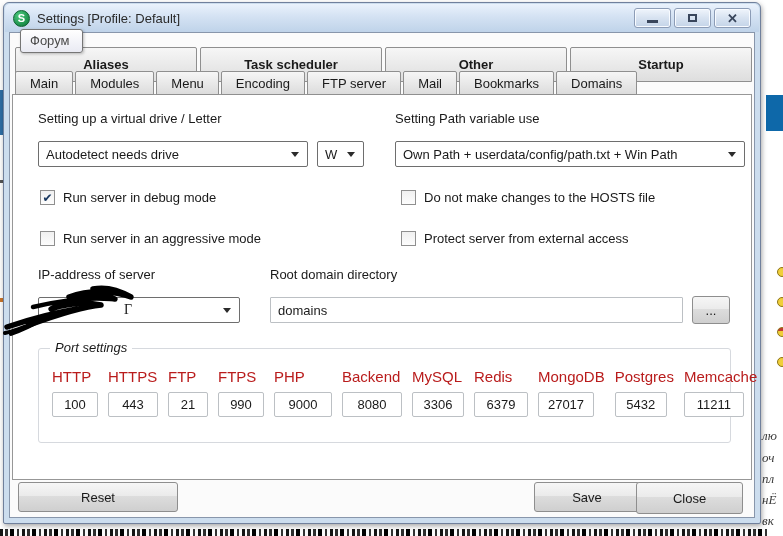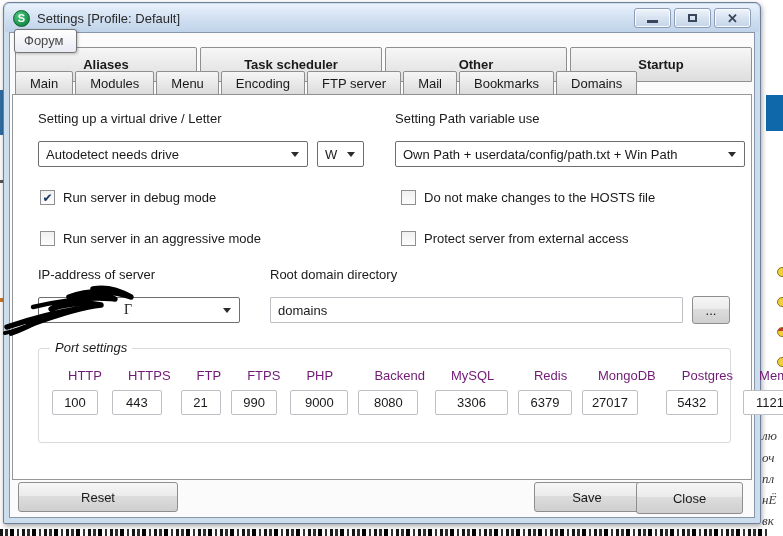--- a/index.html
+++ b/index.html
@@ -36,21 +36,21 @@
   .title-text { font-size:13px; color:#2a2a2a; flex:1; }
   .win-controls { display:flex; gap:3px; }
   .win-btn { width:37px; height:20px; border:1px solid #8c9cb6; border-radius:3px;
     background:linear-gradient(#f0f5fc,#d8e3f1 48%,#c4d4e8); box-shadow:inset 0 0 0 1px #f8fbff;
     display:flex; align-items:center; justify-content:center; color:#39465c; cursor:default; }
   .glyph-min { width:11px; height:3px; background:#39465c; margin-top:6px; }
   .glyph-restore { width:9px; height:8px; border:2px solid #39465c; }
   .glyph-close { font-size:13px; font-weight:bold; line-height:1; }
 
   
-  .tooltip { position:absolute; left:10px; top:26px; padding:3px 12px 4px 9px;
+  .tooltip { position:absolute; left:16px; top:26px; padding:3px 12px 4px 9px;
     background:linear-gradient(#ffffff,#e9eaf3); border:1px solid #767676; border-radius:3px;
     font-size:13px; color:#4a4a4a; z-index:50; box-shadow:1px 1px 3px rgba(0,0,0,.25); }
 
   
   .client { position:absolute; left:5px; right:5px; top:29px; bottom:5px;
     background:#fbfbfb; border:1px solid #8896ab; }
 
   
   .tabs-row1 { position:absolute; left:5px; right:2px; top:14px; height:35px; display:flex; gap:3px;font-weight:bold; }
   .tab1 { flex:1; border:1px solid #8f8f8f; border-radius:2px 2px 0 0;
@@ -96,27 +96,27 @@
   .scribble { position:absolute; left:-10px; top:186px; z-index:5; pointer-events:none; }
   .ip-fragment { font-family:"Liberation Serif", serif; font-size:14px; color:#1a1a1a; }
 
   
   .group { position:absolute; left:25px; top:253px; width:693px; height:95px;
     border:1px solid #d6d9de; border-radius:3px; padding:19px 0 0 13px; }
   .group-legend { position:absolute; left:11px; top:-9px; background:#fff; padding:0 5px;
     font-size:13px; color:#1a1a1a;font-style:italic; }
   .ports { display:flex; gap:10px; }
   .port-col { display:flex; flex-direction:column; align-items:flex-start; }
-  .port-col .p-lbl { font-size:13px; color:#701a75; margin-bottom:7px; white-space:nowrap;margin-left:16px; }
+  .port-col .p-lbl { font-size:15px; color:#b91c1c; margin-bottom:7px; white-space:nowrap; }
   .port-col input { height:25px; border:1px solid #bcc0c4; border-radius:2px; text-align:center;
     font-size:13px; color:#1a1a1a; font-family:"Liberation Sans", sans-serif; background:#fff; }
   .port-col:nth-child(1) input{width:46px}.port-col:nth-child(2) input{width:50px}
   .port-col:nth-child(3) input{width:40px}.port-col:nth-child(4) input{width:46px}
   .port-col:nth-child(5) input{width:58px}.port-col:nth-child(6) input{width:60px}
-  .port-col:nth-child(7) input{width:73px}.port-col:nth-child(8) input{width:54px}
+  .port-col:nth-child(7) input{width:52px}.port-col:nth-child(8) input{width:54px}
   .port-col:nth-child(9) input{width:56px}.port-col:nth-child(10) input{width:52px}
   .port-col:nth-child(11) input{width:60px}
 
   
   .footer { position:absolute; left:0; right:0; bottom:4px; height:31px; }
   .btn-reset { position:absolute; left:8px; top:0; width:160px; height:30px; }
   .btn-save { position:absolute; left:524px; top:0; width:106px; height:30px; }
   .btn-close { position:absolute; right:11px; top:0; width:107px; height:32px; }
 </style>
 </head>

